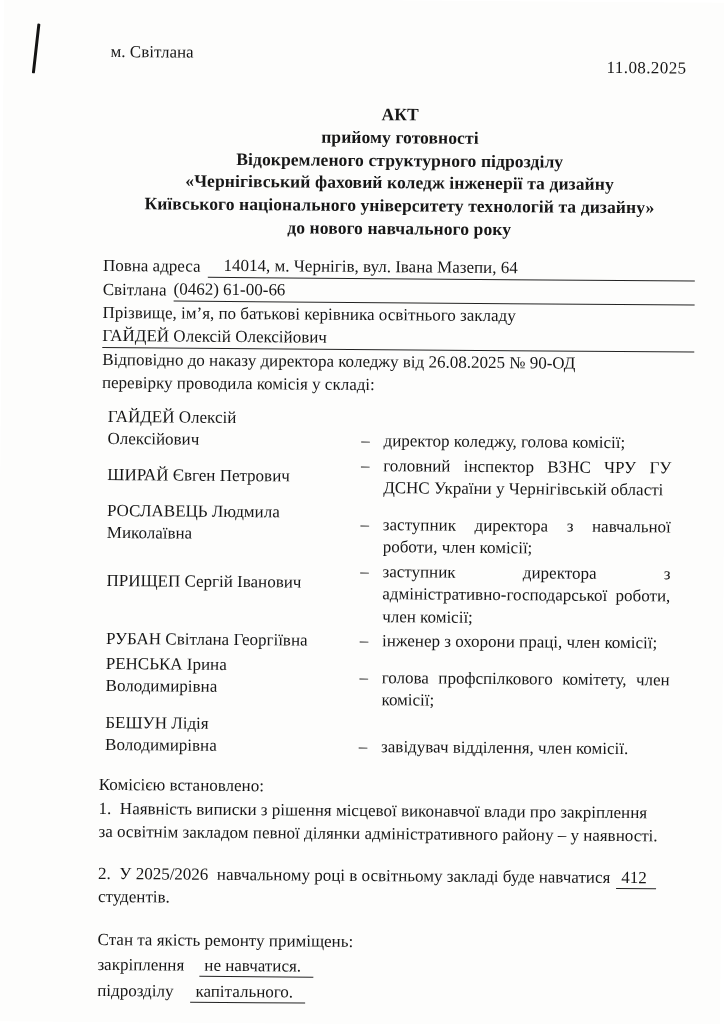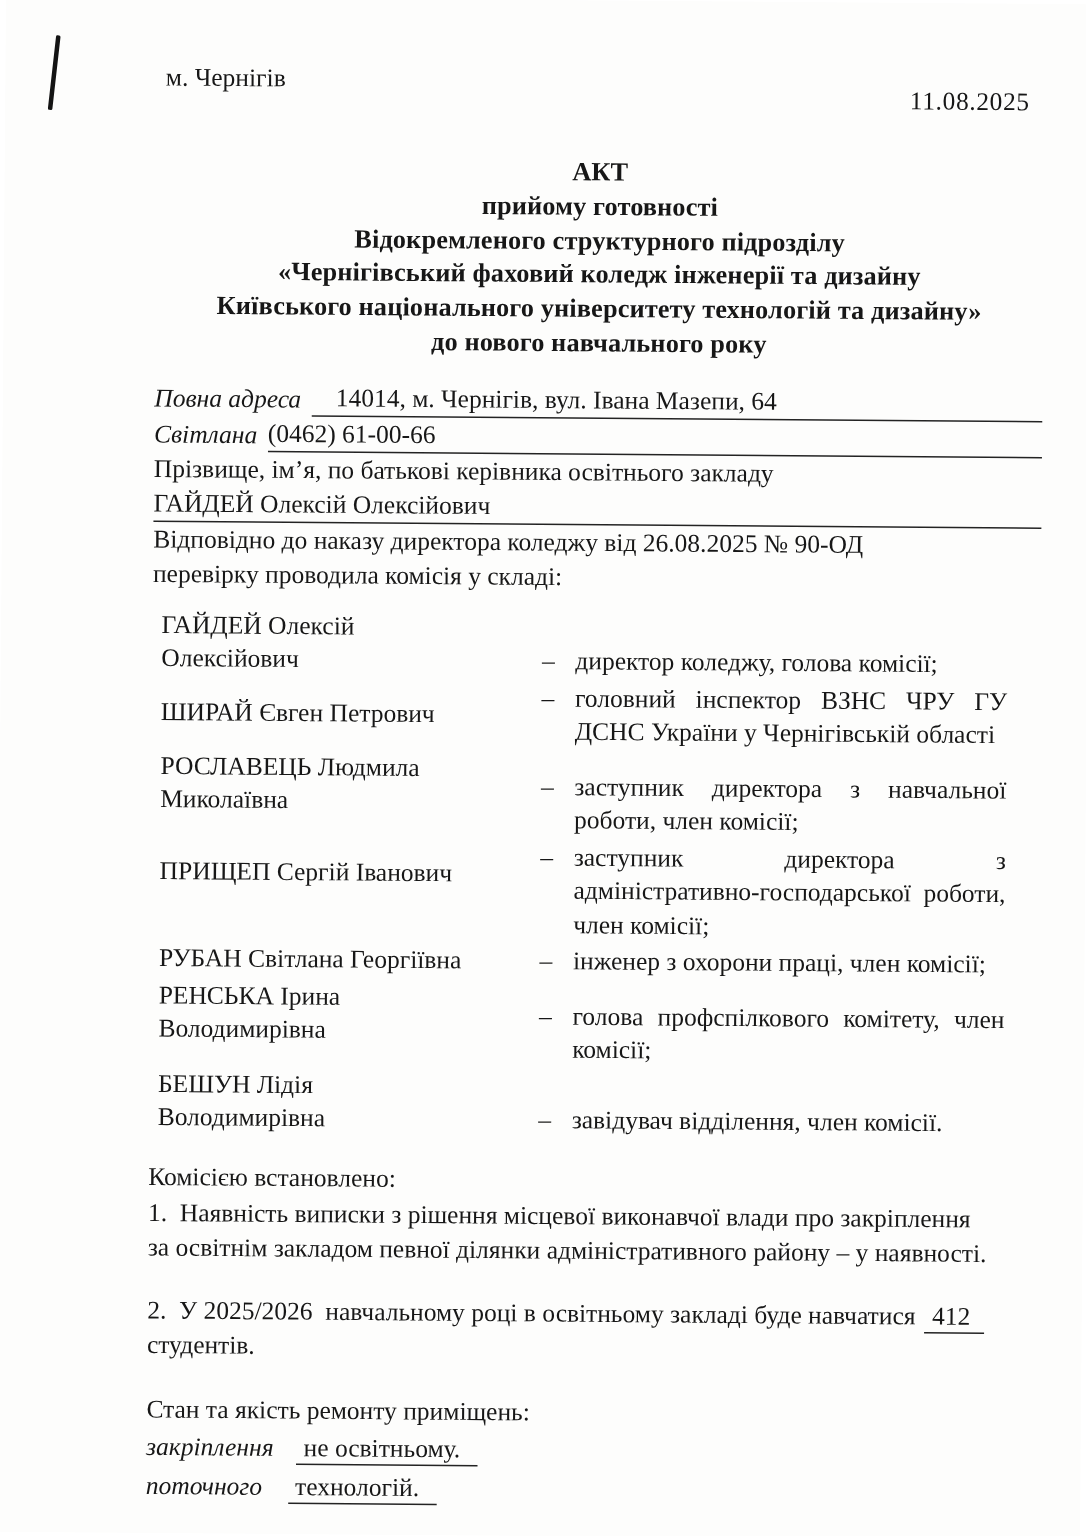--- a/index.html
+++ b/index.html
@@ -56,21 +56,21 @@
     text-align: center;
     font-weight: bold;
     font-size: 17.5px;
     line-height: 22.8px;
     letter-spacing: 0.1px;
   }
 
   
   .details { margin-top: 15px; }
   .d-line { display: flex; align-items: flex-end; min-height: 23px; }
-  .lbl { white-space: nowrap; font-style: italic; }
+  .lbl { white-space: nowrap; }
   .fill {
     flex: 1;
     border-bottom: 1.6px solid #232323;
     margin-left: 7px;
     white-space: nowrap;
     line-height: 23px;
   }
   .fill.pad { padding-left: 16px; }
   .underfull {
     border-bottom: 1.6px solid #232323;
@@ -110,21 +110,21 @@
 </style>
 </head>
 <body>
 
 <div class="sheet">
   <div class="pen-mark"></div>
 
   <div class="content">
 
     <div class="doc-header">
-      <span class="place">м. Чернігів</span>
+      <span class="place">м. Світлана</span>
       <span class="date">11.08.2025</span>
     </div>
 
     <div class="title-block">
       <div>АКТ</div>
       <div>прийому готовності</div>
       <div>Відокремленого структурного підрозділу</div>
       <div>«Чернігівський фаховий коледж інженерії та дизайну</div>
       <div>Київського національного університету технологій та дизайну»</div>
       <div>до нового навчального року</div>
@@ -202,18 +202,18 @@
         <div class="f-line">за освітнім закладом певної ділянки адміністративного району – у наявності.</div>
       </div>
       <div class="findings-item item2">
         <div class="f-line"><span>2.&nbsp; У 2025/2026&nbsp; навчальному році в освітньому закладі буде навчатися</span><span class="uval short">412</span></div>
         <div>студентів.</div>
       </div>
     </div>
 
     <div class="repairs">
       <div>Стан та якість ремонту приміщень:</div>
-      <div class="rep-line"><span class="lbl">закріплення</span><span class="uval" style="margin-left:15px;">не освітньому.</span></div>
-      <div class="rep-line"><span class="lbl">поточного</span><span class="uval" style="margin-left:17px;">технологій.</span></div>
+      <div class="rep-line"><span class="lbl">закріплення</span><span class="uval" style="margin-left:15px;">не навчатися.</span></div>
+      <div class="rep-line"><span class="lbl">підрозділу</span><span class="uval" style="margin-left:17px;">капітального.</span></div>
     </div>
 
   </div>
 </div>
 
 </body></html>

